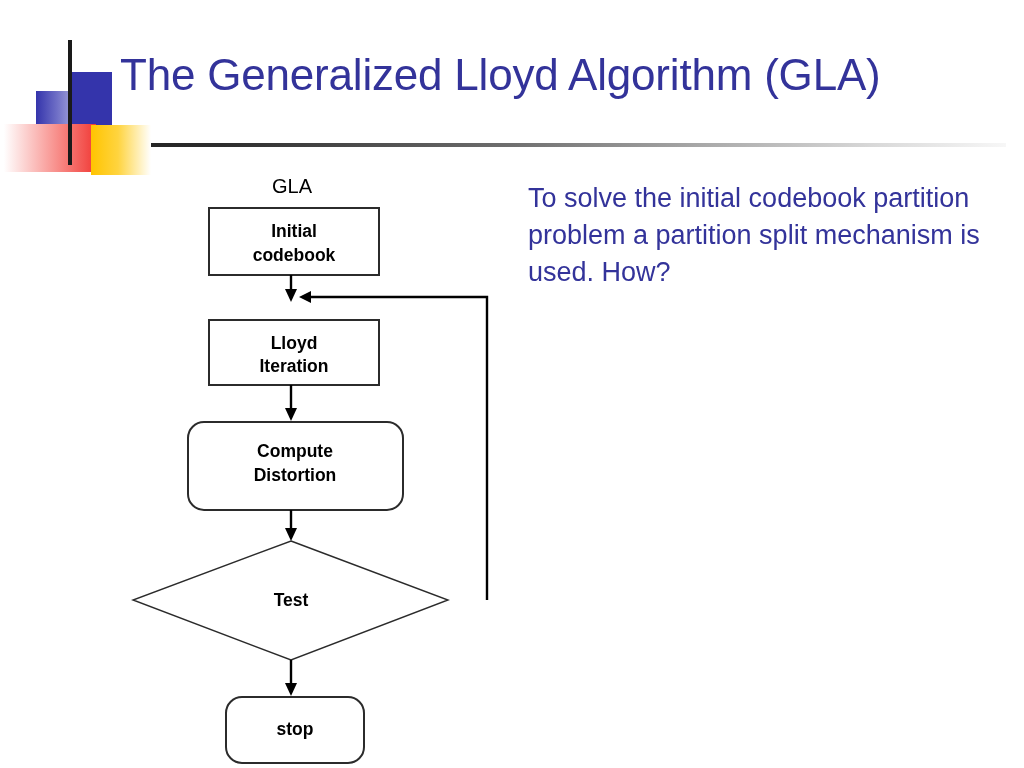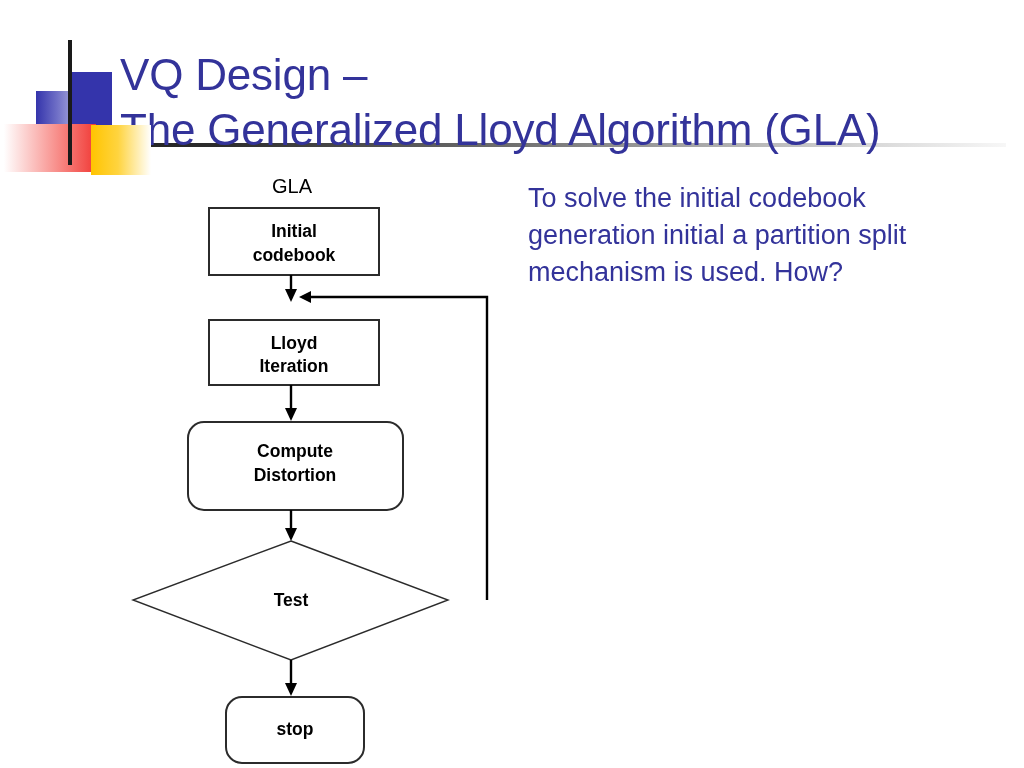--- a/index.html
+++ b/index.html
@@ -145,25 +145,24 @@
 <div id="slide-decoration">
   <div class="deco-blue-fade"></div>
   <div class="deco-blue-square"></div>
   <div class="deco-red-fade"></div>
   <div class="deco-yellow-fade"></div>
   <div class="deco-vline"></div>
 </div>
 <div class="deco-hline"></div>
 
 <h1 id="slide-title">
-  <span class="title-line">VQ Design –</span>
   <span class="title-line">The Generalized Lloyd Algorithm (GLA)</span>
 </h1>
 
-<div id="body-text">To solve the initial codebook generation initial a partition split mechanism is used. How?</div>
+<div id="body-text">To solve the initial codebook partition problem a partition split mechanism is used. How?</div>
 
 <div id="flowchart">
   <svg width="420" height="603" viewBox="0 0 420 603" xmlns="http://www.w3.org/2000/svg">
 
     <text class="fc-label fc-label-title" x="184" y="28">GLA</text>
 
     <g>
       <rect class="fc-shape" x="101" y="43" width="170" height="67"></rect>
       <text class="fc-label fc-label-box" x="186" y="72">Initial</text>
       <text class="fc-label fc-label-box" x="186" y="96">codebook</text>

